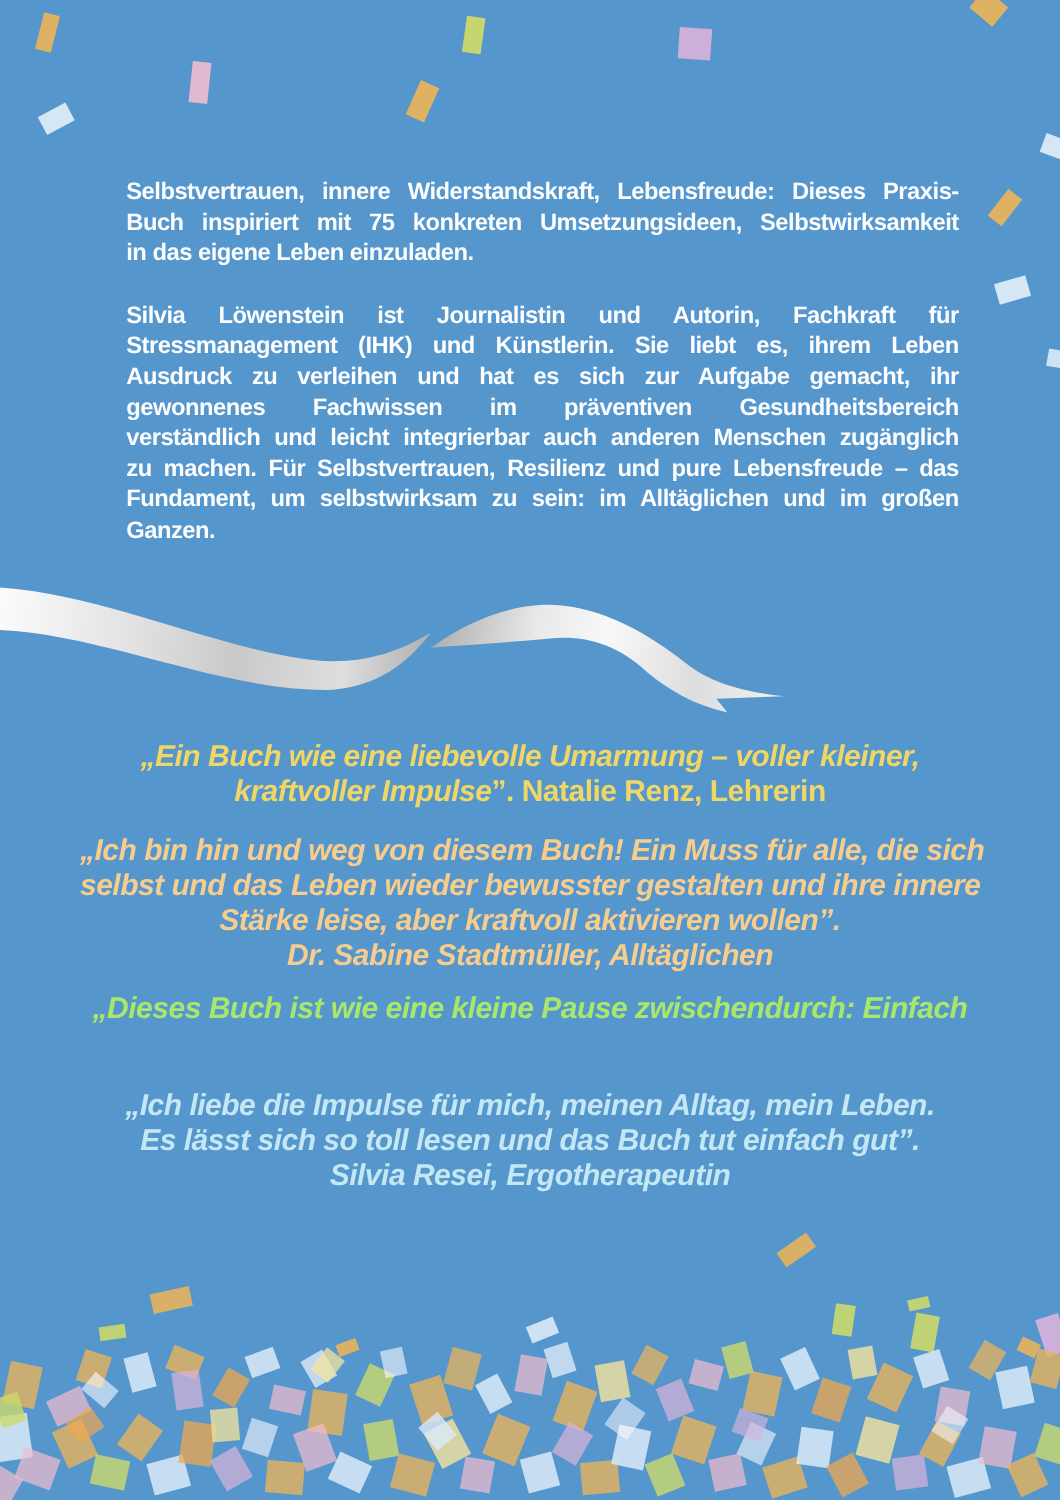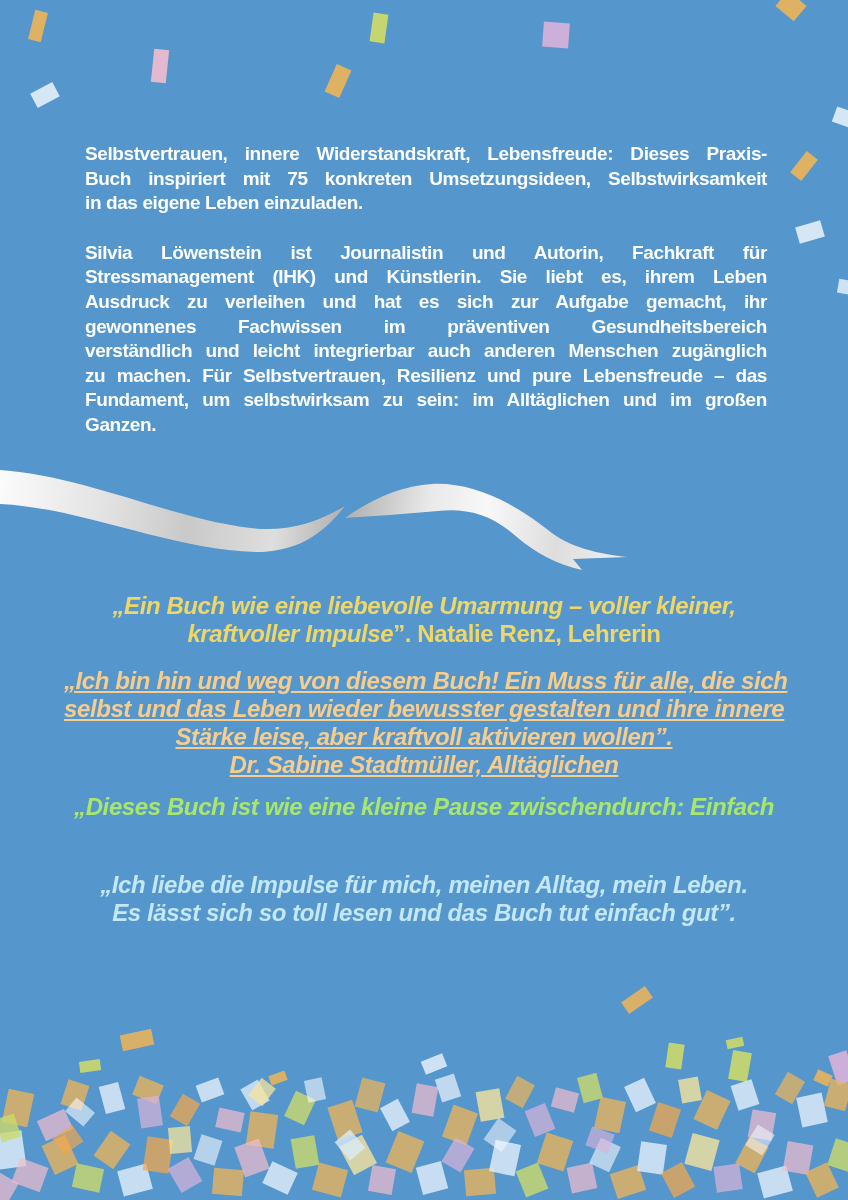--- a/index.html
+++ b/index.html
@@ -3,21 +3,21 @@
 <meta charset="utf-8">
 <style>
   html,body{margin:0;padding:0;}
   body{width:848px;height:1200px;font-family:"Liberation Sans",sans-serif;}
   .page{position:relative;width:848px;height:1200px;overflow:hidden;}
   .confetti-layer{position:absolute;inset:0;z-index:1;}
   .confetti{position:absolute;}
   .intro{position:absolute;left:85px;top:142px;width:682px;z-index:2;}
   .para{font-size:19px;font-weight:bold;line-height:24.6px;letter-spacing:-0.4px;color:#FCFDFE;}
   .para + .para{margin-top:25px;}
-  .jline{text-align:justify;text-align-last:justify;white-space:normal;}
+  .jline{text-align:justify;text-align-last:justify;white-space:normal;margin-left:16px;}
   .jline.last{text-align-last:left;}
   .ribbon{position:absolute;left:0;top:456px;z-index:2;}
   .testimonials{position:absolute;left:0;top:0;width:848px;z-index:2;}
   .testimonial{position:absolute;left:50%;transform:translateX(-50%);width:720px;
     font-size:24px;font-weight:bold;line-height:28px;letter-spacing:-0.4px;text-align:center;}
   .testimonial:nth-child(1){top:592px;}
   .testimonial:nth-child(2){top:667px;}
   .testimonial:nth-child(3){top:793px;}
   .testimonial:nth-child(4){top:871px;}
   .quote-line{white-space:nowrap;}
@@ -168,27 +168,28 @@
     </defs>
     <path fill="url(#gradFront)" d="M 0,14 C 85,20 170,62 250,72 C 285,76 315,68 345,50 C 320,82 295,94 262,96 C 175,96 85,52 0,48 Z"></path>
     <path fill="url(#gradCrest)" d="M 345,62 C 370,44 400,30 432,28 C 470,26 510,44 548,74 C 570,92 600,98 627,101 L 573,103 L 582,114 C 555,108 535,96 518,82 C 492,58 466,52 438,55 C 406,58 372,60 345,62 Z"></path>
   </svg>
 
   <div class="testimonials">
       <div class="testimonial" style="color: rgb(240, 215, 101);">
         <div class="quote-line"><span class="qi">„Ein Buch wie eine liebevolle Umarmung – voller kleiner,</span></div>
         <div class="quote-line"><span class="qi">kraftvoller Impulse</span><span class="qa">”. Natalie Renz, Lehrerin</span></div>
       </div>
-      <div class="testimonial" style="color: rgb(246, 205, 141); text-decoration: underline;">
+      <div class="testimonial" style="color: rgb(246, 205, 141);">
         <div class="quote-line"><span class="qi">„Ich bin hin und weg von diesem Buch! Ein Muss für alle, die sich</span></div>
         <div class="quote-line"><span class="qi">selbst und das Leben wieder bewusster gestalten und ihre innere</span></div>
         <div class="quote-line"><span class="qi">Stärke leise, aber kraftvoll aktivieren wollen”.</span></div>
         <div class="quote-line"><span class="qi">Dr. Sabine Stadtmüller, Alltäglichen</span></div>
       </div>
       <div class="testimonial" style="color: rgb(168, 231, 108);">
         <div class="quote-line"><span class="qi">„Dieses Buch ist wie eine kleine Pause zwischendurch: Einfach</span></div>
       </div>
       <div class="testimonial" style="color: rgb(195, 232, 243);">
         <div class="quote-line"><span class="qi">„Ich liebe die Impulse für mich, meinen Alltag, mein Leben.</span></div>
         <div class="quote-line"><span class="qi">Es lässt sich so toll lesen und das Buch tut einfach gut”.</span></div>
+        <div class="quote-line"><span class="qi">Silvia Resei, Ergotherapeutin</span></div>
       </div>
     </div>
 </div>
 
 </body></html>

